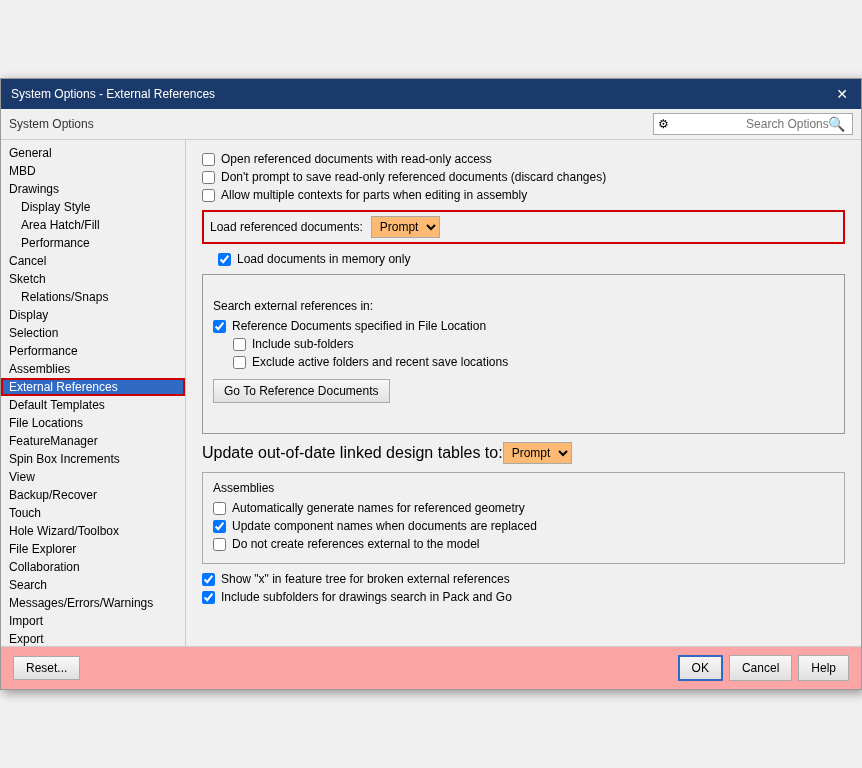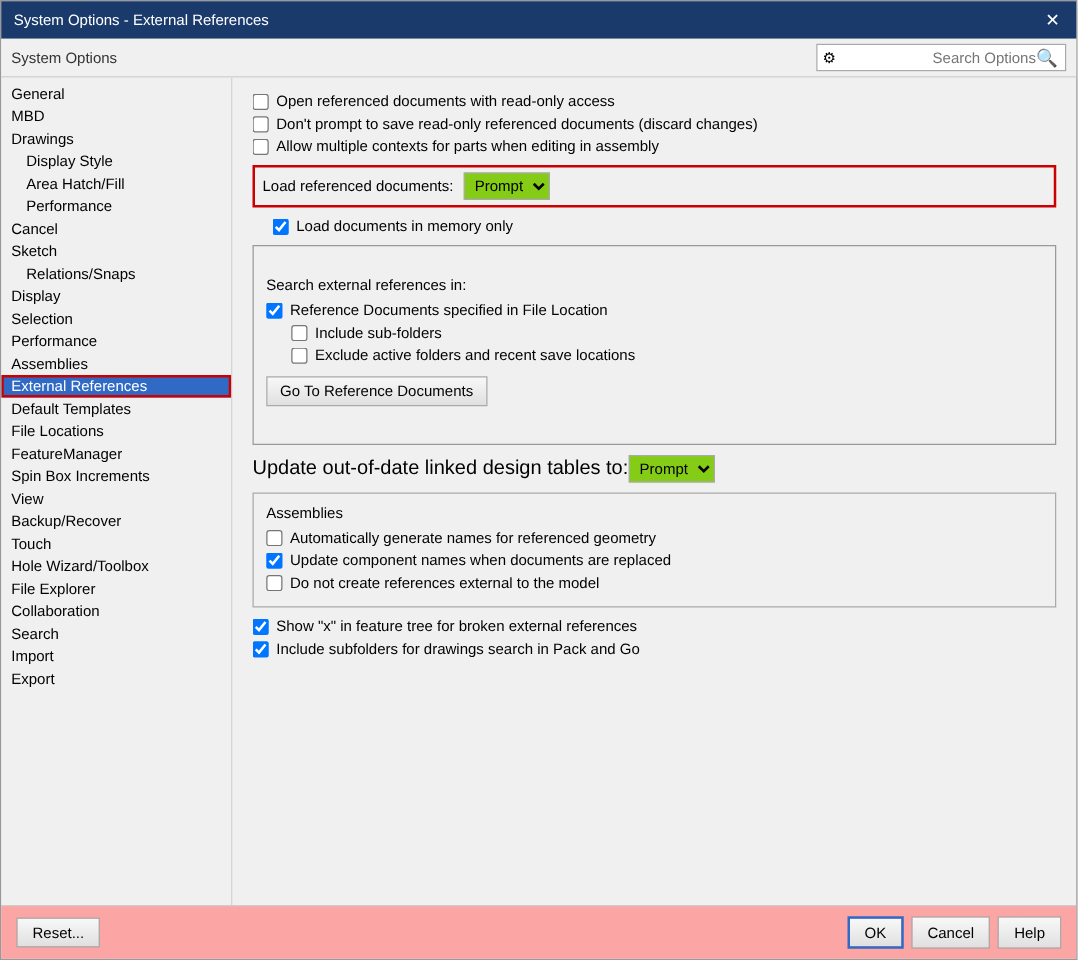--- a/index.html
+++ b/index.html
@@ -1,20 +1,20 @@
 <!DOCTYPE html>
 <html><head>
   <meta charset="utf-8">
   <style>
     * { box-sizing: border-box; margin: 0; padding: 0; }
     body { font-family: 'Segoe UI', Arial, sans-serif; font-size: 12px; background: #f0f0f0; display: flex; justify-content: center; align-items: center; height: 100vh; }
 
     .dialog {
       width: 862px;
-      height: 768px;
+      height: 612px;
       background: #f0f0f0;
       border: 1px solid #999;
       box-shadow: 3px 3px 10px rgba(0,0,0,0.4);
       display: flex;
       flex-direction: column;
     }
 
     .title-bar {
       background: #1a3a6b;
       color: white;
@@ -154,21 +154,21 @@
       font-size: 12px;
       color: #000;
       margin-right: 8px;
       white-space: nowrap;
     }
 
     select {
       font-size: 12px;
       padding: 2px 4px;
       border: 1px solid #aaa;
-      background: #84cc16;
+      background: #fdba74;
       cursor: pointer;
       appearance: auto;
     }
 
     .btn {
       padding: 4px 12px;
       font-size: 12px;
       border: 1px solid #aaa;
       background: linear-gradient(to bottom, #f8f8f8, #e0e0e0);
       cursor: pointer;
@@ -265,20 +265,21 @@
       <div class="sidebar-item">File Locations</div>
       <div class="sidebar-item">FeatureManager</div>
       <div class="sidebar-item">Spin Box Increments</div>
       <div class="sidebar-item">View</div>
       <div class="sidebar-item">Backup/Recover</div>
       <div class="sidebar-item">Touch</div>
       <div class="sidebar-item">Hole Wizard/Toolbox</div>
       <div class="sidebar-item">File Explorer</div>
       <div class="sidebar-item">Collaboration</div>
       <div class="sidebar-item">Search</div>
+      <div class="sidebar-item">Messages/Errors/Warnings</div>
       <div class="sidebar-item">Import</div>
       <div class="sidebar-item">Export</div>
     </div>
 
     <div class="content-area">
 
       <div class="checkbox-row">
         <input type="checkbox" id="cb-readonly" style="">
         <label for="cb-readonly">Open referenced documents with read-only access</label>
       </div>

